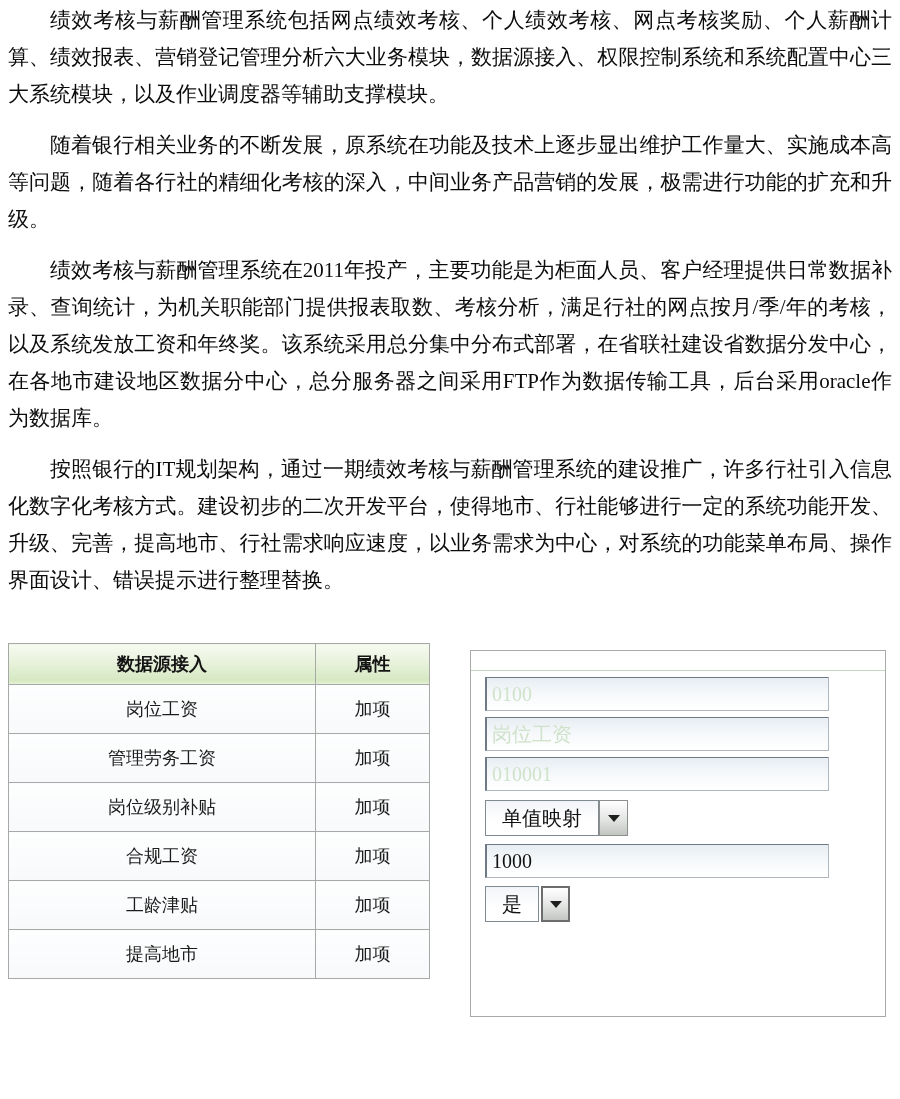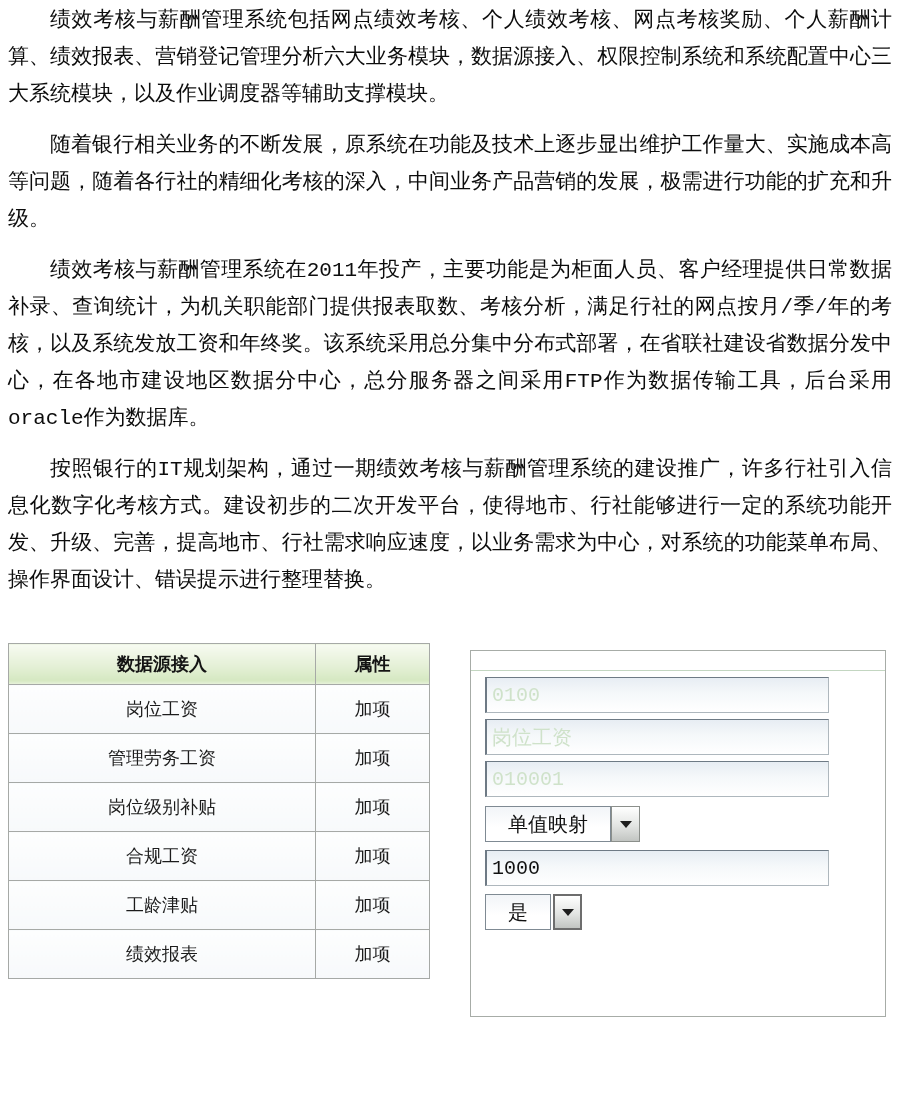--- a/index.html
+++ b/index.html
@@ -1,18 +1,18 @@
 <!DOCTYPE html>
 <html><head>
 <meta charset="utf-8">
 <style>
   html,body{margin:0;padding:0;background:#ffffff;}
   .page{
     position:relative;width:900px;height:1099px;background:#ffffff;overflow:hidden;
-    font-family:Liberation Mono, monospace;color:#0d0d0d;
+    font-family:Liberation Serif, serif;color:#0d0d0d;
   }
   
   .doc-text{
     position:absolute;left:8px;top:2px;width:884px;
     font-size:21px;line-height:37px;text-align:justify;color:#0c0c0c;
   }
   .doc-text p{margin:0 0 14px 0;text-indent:2em;}
 
   
   .items-table{
@@ -33,33 +33,33 @@
   
   .form-panel{
     position:absolute;left:470px;top:650px;width:416px;height:367px;
     box-sizing:border-box;border:1px solid #a7aca7;background:#ffffff;
   }
   .panel-topbar{height:19px;border-bottom:1px solid #c3d6c1;background:#ffffff;}
   .fld{
     display:block;box-sizing:border-box;margin:6px 0 0 14px;width:344px;height:34px;
     border:1px solid #aeb7bd;border-top:1px solid #6e7a85;border-left:2px solid #6e7a85;
     background:linear-gradient(180deg,#e7edf3 0%,#f5f8fa 45%,#ffffff 100%);
-    font-family:inherit;font-size:20px;color:#111;padding:17px 5px;outline:none;
+    font-family:inherit;font-size:20px;color:#111;padding:11px 5px;outline:none;
   }
   .fld.ghost{color:#cfe2ca;}
   .fld.gap-lg{margin-top:11px;}
   .fld.gap-md{margin-top:8px;}
 
   .combo{display:flex;align-items:stretch;width:fit-content;height:36px;box-sizing:border-box;}
   .combo.m1{margin:9px 0 0 14px;}
   .combo.m2{margin:8px 0 0 14px;}
   .combo-text{
     box-sizing:border-box;display:flex;align-items:center;
     border:1px solid #7f8a93;background:linear-gradient(180deg,#f2f5f8 0%,#ffffff 60%);
-    font-size:20px;color:#111;padding:0 22px;
+    font-size:20px;color:#111;padding:0 16px;
   }
   .combo-btn{
     box-sizing:border-box;width:29px;display:flex;align-items:center;justify-content:center;
     border:1px solid #8b8f8b;background:linear-gradient(180deg,#ffffff 0%,#e3e5e3 55%,#c2c5c2 100%);
     cursor:pointer;
   }
   .combo-btn.strong{border:2px solid #6d6d6d;margin-left:2px;}
   .tri{width:0;height:0;border-left:6px solid transparent;border-right:6px solid transparent;
        border-top:7px solid #1e1e1e;margin-top:1px;}
 </style>
@@ -101,21 +101,21 @@
       </tr>
       <tr>
         <td>合规工资</td>
         <td>加项</td>
       </tr>
       <tr>
         <td>工龄津贴</td>
         <td>加项</td>
       </tr>
       <tr>
-        <td>绩效报表</td>
+        <td>提高地市</td>
         <td>加项</td>
       </tr>
     </tbody>
   </table>
 
   <div class="form-panel">
     <div class="panel-topbar"></div>
 
     <input class="fld ghost" type="text" readonly="" value="0100" style="">
 

